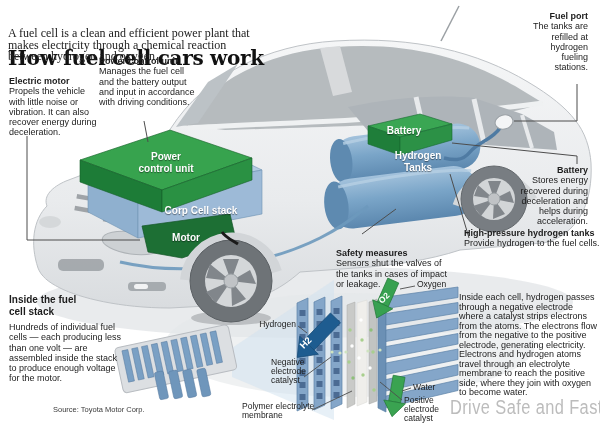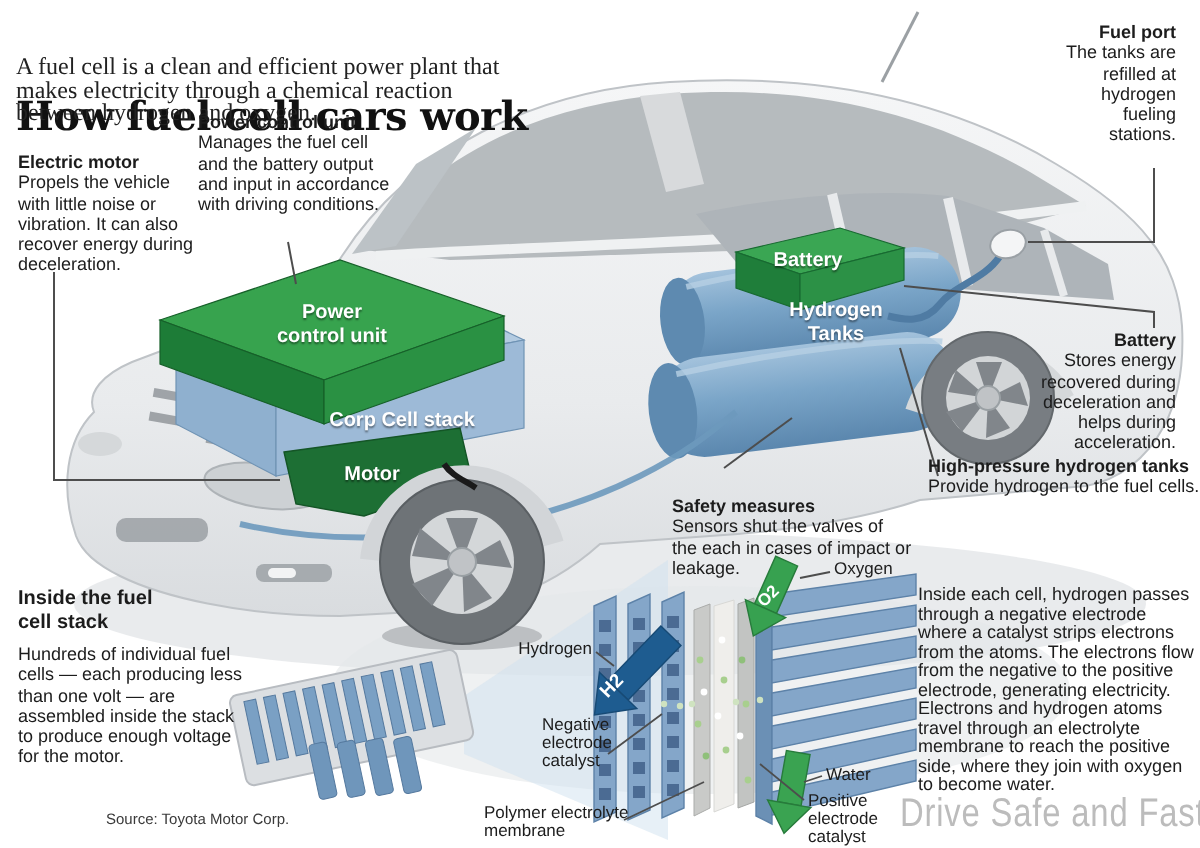--- a/index.html
+++ b/index.html
@@ -297,21 +297,21 @@
   <span>The tanks are refilled at hydrogen fueling stations.</span>
 </div>
 
 <div class="abs call right" style="right:12px;top:165px;width:74px;">
   <span class="callh">Battery</span>
   <span>Stores energy recovered during deceleration and helps during acceleration.</span>
 </div>
 
 <div class="abs call" style="left:336px;top:235px;width:120px;margin-top:13px;">
   <span class="callh">Safety measures</span>
-  <span>Sensors shut the valves of the each in cases of impact or leakage.</span>
+  <span>Sensors shut the valves of the tanks in cases of impact or leakage.</span>
 </div>
 
 <div class="abs call" style="left:464px;top:228px;width:136px;">
   <span class="callh">High-pressure hydrogen tanks</span>
   <span>Provide hydrogen to the fuel cells.</span>
 </div>
 
 <div class="abs partlabel" style="left:134px;top:151px;width:64px;">Power control unit</div>
 <div class="abs partlabel" style="left:146px;top:205px;width:110px;">Corp Cell stack</div>
 <div class="abs partlabel" style="left:158px;top:232px;width:56px;">Motor</div>

